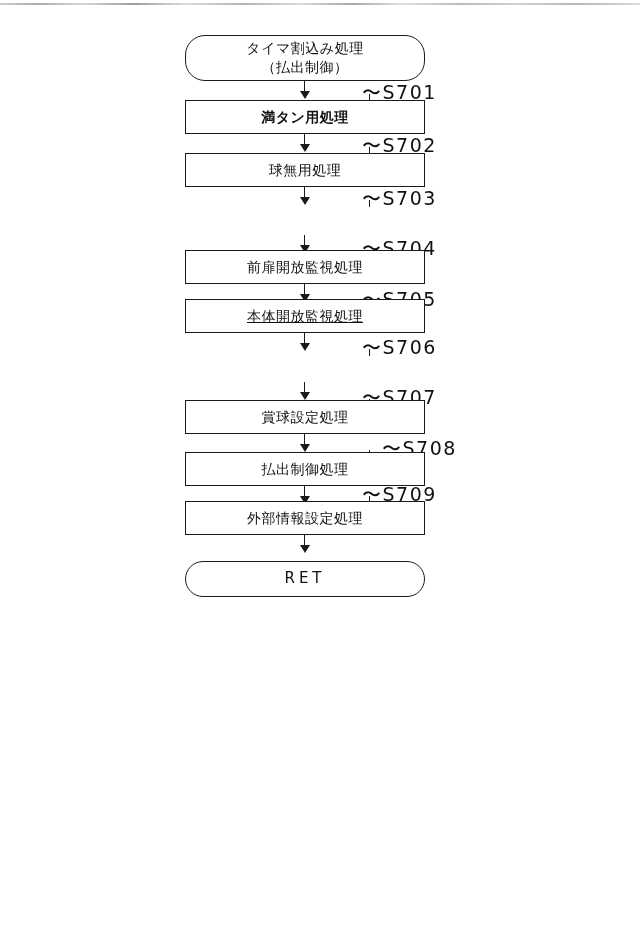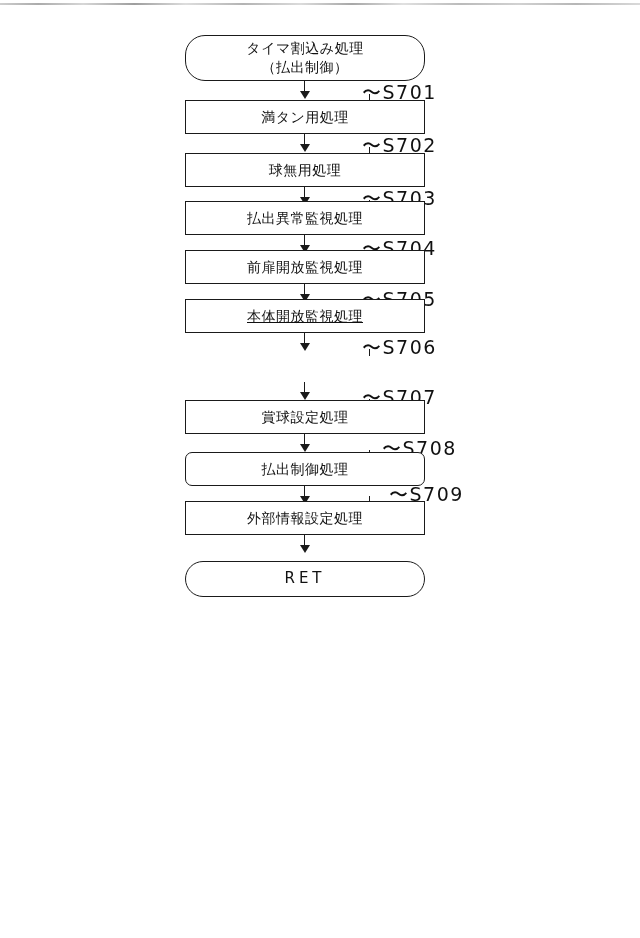--- a/index.html
+++ b/index.html
@@ -116,41 +116,38 @@
   <div class="node terminal terminal-start" style="top:35px;">
     <span>タイマ割込み処理</span>
     <span>（払出制御）</span>
   </div>
 
   <div class="connector" style="top:81px;height:11px;"></div>
   <div class="arrowhead" style="top:91px;"></div>
 
   <div class="step-label" style="left:362px; top:80px;">〜S701</div>
   <div class="leader" style="left:369px; top:94px;"></div>
-  <div class="node process" style="top:100px;">
+  <div class="node process" style="top:100px;font-weight:bold;">
     <span>満タン用処理</span>
   </div>
 
   <div class="connector" style="top:134px;height:11px;"></div>
   <div class="arrowhead" style="top:144px;"></div>
 
   <div class="step-label" style="left:362px; top:133px;">〜S702</div>
   <div class="leader" style="left:369px; top:147px;"></div>
   <div class="node process" style="top:153px;">
     <span>球無用処理</span>
   </div>
 
   <div class="connector" style="top:187px;height:11px;"></div>
   <div class="arrowhead" style="top:197px;"></div>
 
   <div class="step-label" style="left:362px; top:186px;">〜S703</div>
   <div class="leader" style="left:369px; top:200px;"></div>
-  <div class="node process" style="top:201px;">
-    <span>払出異常監視処理</span>
-  </div>
 
   <div class="connector" style="top:235px;height:11px;"></div>
   <div class="arrowhead" style="top:245px;"></div>
 
   <div class="step-label" style="left:362px; top:236px;">〜S704</div>
   <div class="leader" style="left:369px; top:250px;"></div>
   <div class="node process" style="top:250px;">
     <span>前扉開放監視処理</span>
   </div>
 
@@ -176,28 +173,28 @@
   <div class="leader" style="left:369px; top:399px;"></div>
   <div class="node process" style="top:400px;">
     <span>賞球設定処理</span>
   </div>
 
   <div class="connector" style="top:434px;height:11px;"></div>
   <div class="arrowhead" style="top:444px;"></div>
 
   <div class="step-label" style="left:382px; top:436px;">〜S708</div>
   <div class="leader" style="left:369px; top:450px;"></div>
-  <div class="node process" style="top:452px;border-radius:7px;">
+  <div class="node process" style="top:452px;">
     <span>払出制御処理</span>
   </div>
 
   <div class="connector" style="top:486px;height:11px;"></div>
   <div class="arrowhead" style="top:496px;"></div>
 
-  <div class="step-label" style="left:362px; top:482px;margin-left:27px;">〜S709</div>
+  <div class="step-label" style="left:362px; top:482px;">〜S709</div>
   <div class="leader" style="left:369px; top:496px;"></div>
   <div class="node process" style="top:501px;">
     <span>外部情報設定処理</span>
   </div>
 
   <div class="connector" style="top:535px;height:11px;"></div>
   <div class="arrowhead" style="top:545px;"></div>
 
   <div class="node terminal terminal-end" style="top:561px;justify-content:center;">
     <span>RET</span>

